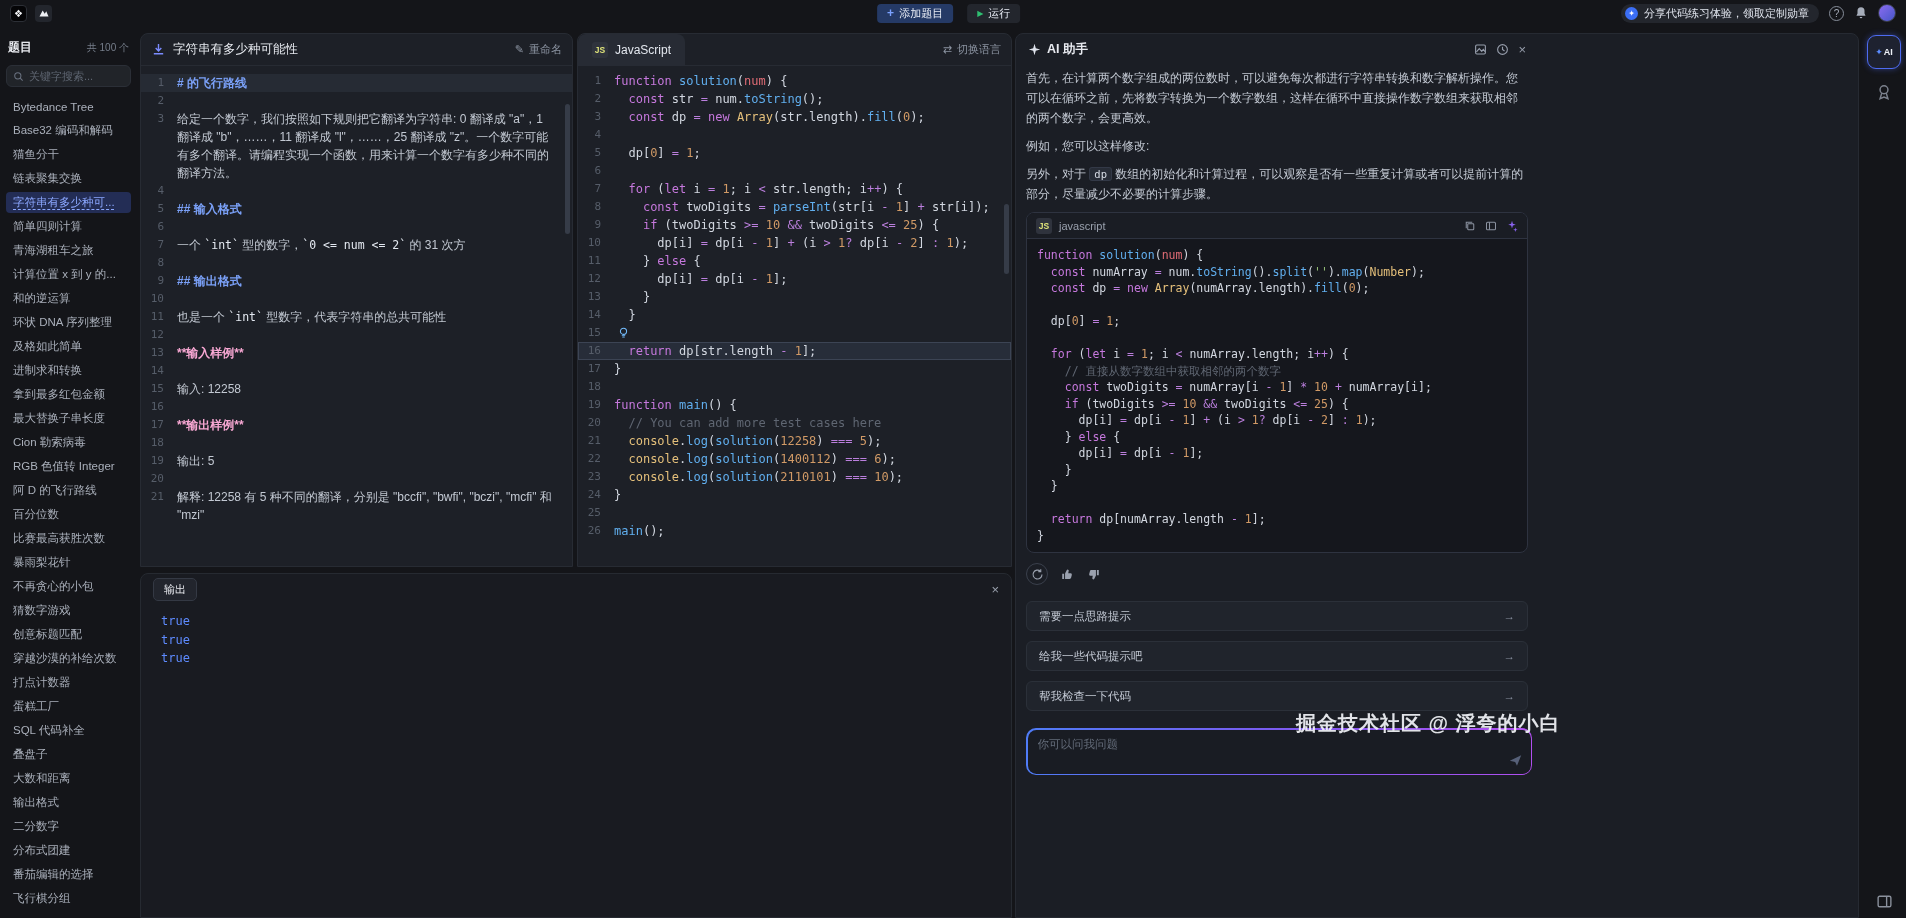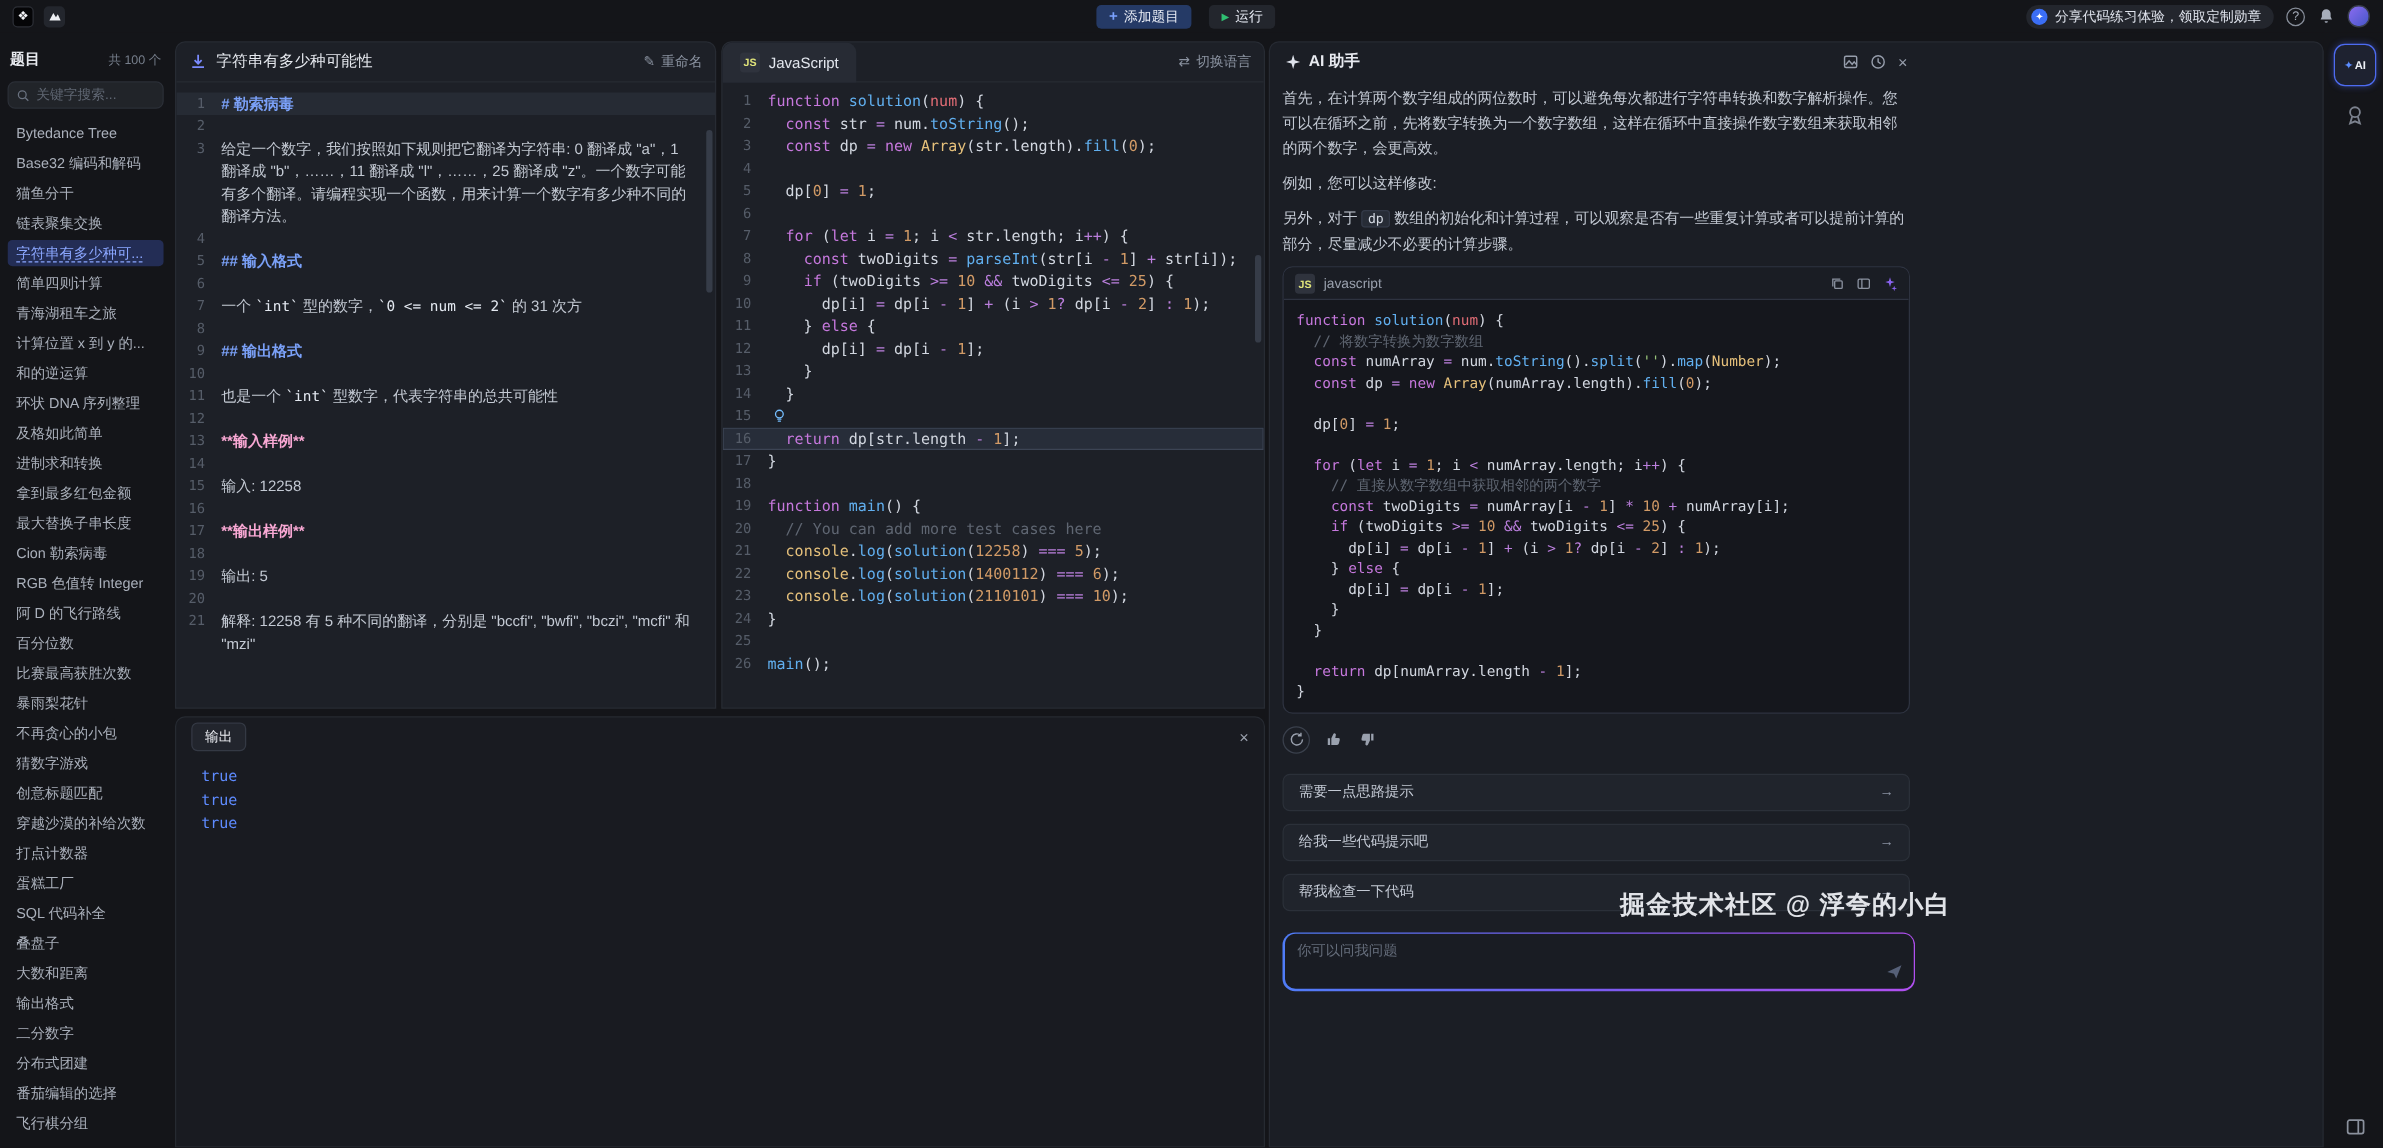--- a/index.html
+++ b/index.html
@@ -233,21 +233,21 @@
               </svg>
             <span class="p-title">字符串有多少种可能性</span>
             <span class="head-right">
               <span>✎</span>
               <span>重命名</span>
             </span>
           </div>
           <div class="md-body">
               <div class="md-row hl">
                 <span class="gut">1</span>
-                <span class="md-content"><span class="md-h"># 勒索病毒</span></span>
+                <span class="md-content"><span class="md-h"># 的飞行路线</span></span>
               </div>
               <div class="md-row">
                 <span class="gut">2</span>
                 <span class="md-content">&nbsp;</span>
               </div>
               <div class="md-row">
                 <span class="gut">3</span>
                 <span class="md-content"><span class="md-t">给定一个数字，我们按照如下规则把它翻译为字符串: 0 翻译成 "a"，1 翻译成 "b"，……，11 翻译成 "l"，……，25 翻译成 "z"。一个数字可能有多个翻译。请编程实现一个函数，用来计算一个数字有多少种不同的翻译方法。</span></span>
               </div>
               <div class="md-row">
@@ -505,21 +505,20 @@
                     <path d="M6 3v10"></path>
                   </svg>
                 <svg class="cb-magic" viewBox="0 0 16 16" fill="currentColor">
                     <path d="M8 1l1.2 4L13 6.2 9.2 7.4 8 11.4 6.8 7.4 3 6.2l3.8-1.2z"></path>
                     <path d="M12.5 10l.7 2.3 2.3.7-2.3.7-.7 2.3-.7-2.3-2.3-.7 2.3-.7z"></path>
                   </svg>
               </span>
             </div>
             <div class="cb-body">
                 <div class="cb-row"><span class="tk-k">function</span><span class="tk-t"> </span><span class="tk-f">solution</span><span class="tk-t">(</span><span class="tk-d">num</span><span class="tk-t">) {</span></div>
-                <div class="cb-row"><span class="tk-t">  </span><span class="tk-c">// 将数字转换为数字数组</span></div>
                 <div class="cb-row"><span class="tk-t">  </span><span class="tk-k">const</span><span class="tk-t"> numArray </span><span class="tk-o">=</span><span class="tk-t"> num.</span><span class="tk-f">toString</span><span class="tk-t">().</span><span class="tk-f">split</span><span class="tk-t">(</span><span class="tk-s">''</span><span class="tk-t">).</span><span class="tk-f">map</span><span class="tk-t">(</span><span class="tk-y">Number</span><span class="tk-t">);</span></div>
                 <div class="cb-row"><span class="tk-t">  </span><span class="tk-k">const</span><span class="tk-t"> dp </span><span class="tk-o">=</span><span class="tk-t"> </span><span class="tk-k">new</span><span class="tk-t"> </span><span class="tk-y">Array</span><span class="tk-t">(numArray.length).</span><span class="tk-f">fill</span><span class="tk-t">(</span><span class="tk-n">0</span><span class="tk-t">);</span></div>
                 <div class="cb-row">&nbsp;</div>
                 <div class="cb-row"><span class="tk-t">  dp[</span><span class="tk-n">0</span><span class="tk-t">] </span><span class="tk-o">=</span><span class="tk-t"> </span><span class="tk-n">1</span><span class="tk-t">;</span></div>
                 <div class="cb-row">&nbsp;</div>
                 <div class="cb-row"><span class="tk-t">  </span><span class="tk-k">for</span><span class="tk-t"> (</span><span class="tk-k">let</span><span class="tk-t"> i </span><span class="tk-o">=</span><span class="tk-t"> </span><span class="tk-n">1</span><span class="tk-t">; i </span><span class="tk-o">&lt;</span><span class="tk-t"> numArray.length; i</span><span class="tk-o">++</span><span class="tk-t">) {</span></div>
                 <div class="cb-row"><span class="tk-t">    </span><span class="tk-c">// 直接从数字数组中获取相邻的两个数字</span></div>
                 <div class="cb-row"><span class="tk-t">    </span><span class="tk-k">const</span><span class="tk-t"> twoDigits </span><span class="tk-o">=</span><span class="tk-t"> numArray[i </span><span class="tk-o">-</span><span class="tk-t"> </span><span class="tk-n">1</span><span class="tk-t">] </span><span class="tk-o">*</span><span class="tk-t"> </span><span class="tk-n">10</span><span class="tk-t"> </span><span class="tk-o">+</span><span class="tk-t"> numArray[i];</span></div>
                 <div class="cb-row"><span class="tk-t">    </span><span class="tk-k">if</span><span class="tk-t"> (twoDigits </span><span class="tk-o">&gt;=</span><span class="tk-t"> </span><span class="tk-n">10</span><span class="tk-t"> </span><span class="tk-o">&amp;&amp;</span><span class="tk-t"> twoDigits </span><span class="tk-o">&lt;=</span><span class="tk-t"> </span><span class="tk-n">25</span><span class="tk-t">) {</span></div>
                 <div class="cb-row"><span class="tk-t">      dp[i] </span><span class="tk-o">=</span><span class="tk-t"> dp[i </span><span class="tk-o">-</span><span class="tk-t"> </span><span class="tk-n">1</span><span class="tk-t">] </span><span class="tk-o">+</span><span class="tk-t"> (i </span><span class="tk-o">&gt;</span><span class="tk-t"> </span><span class="tk-n">1</span><span class="tk-o">?</span><span class="tk-t"> dp[i </span><span class="tk-o">-</span><span class="tk-t"> </span><span class="tk-n">2</span><span class="tk-t">] </span><span class="tk-o">:</span><span class="tk-t"> </span><span class="tk-n">1</span><span class="tk-t">);</span></div>

